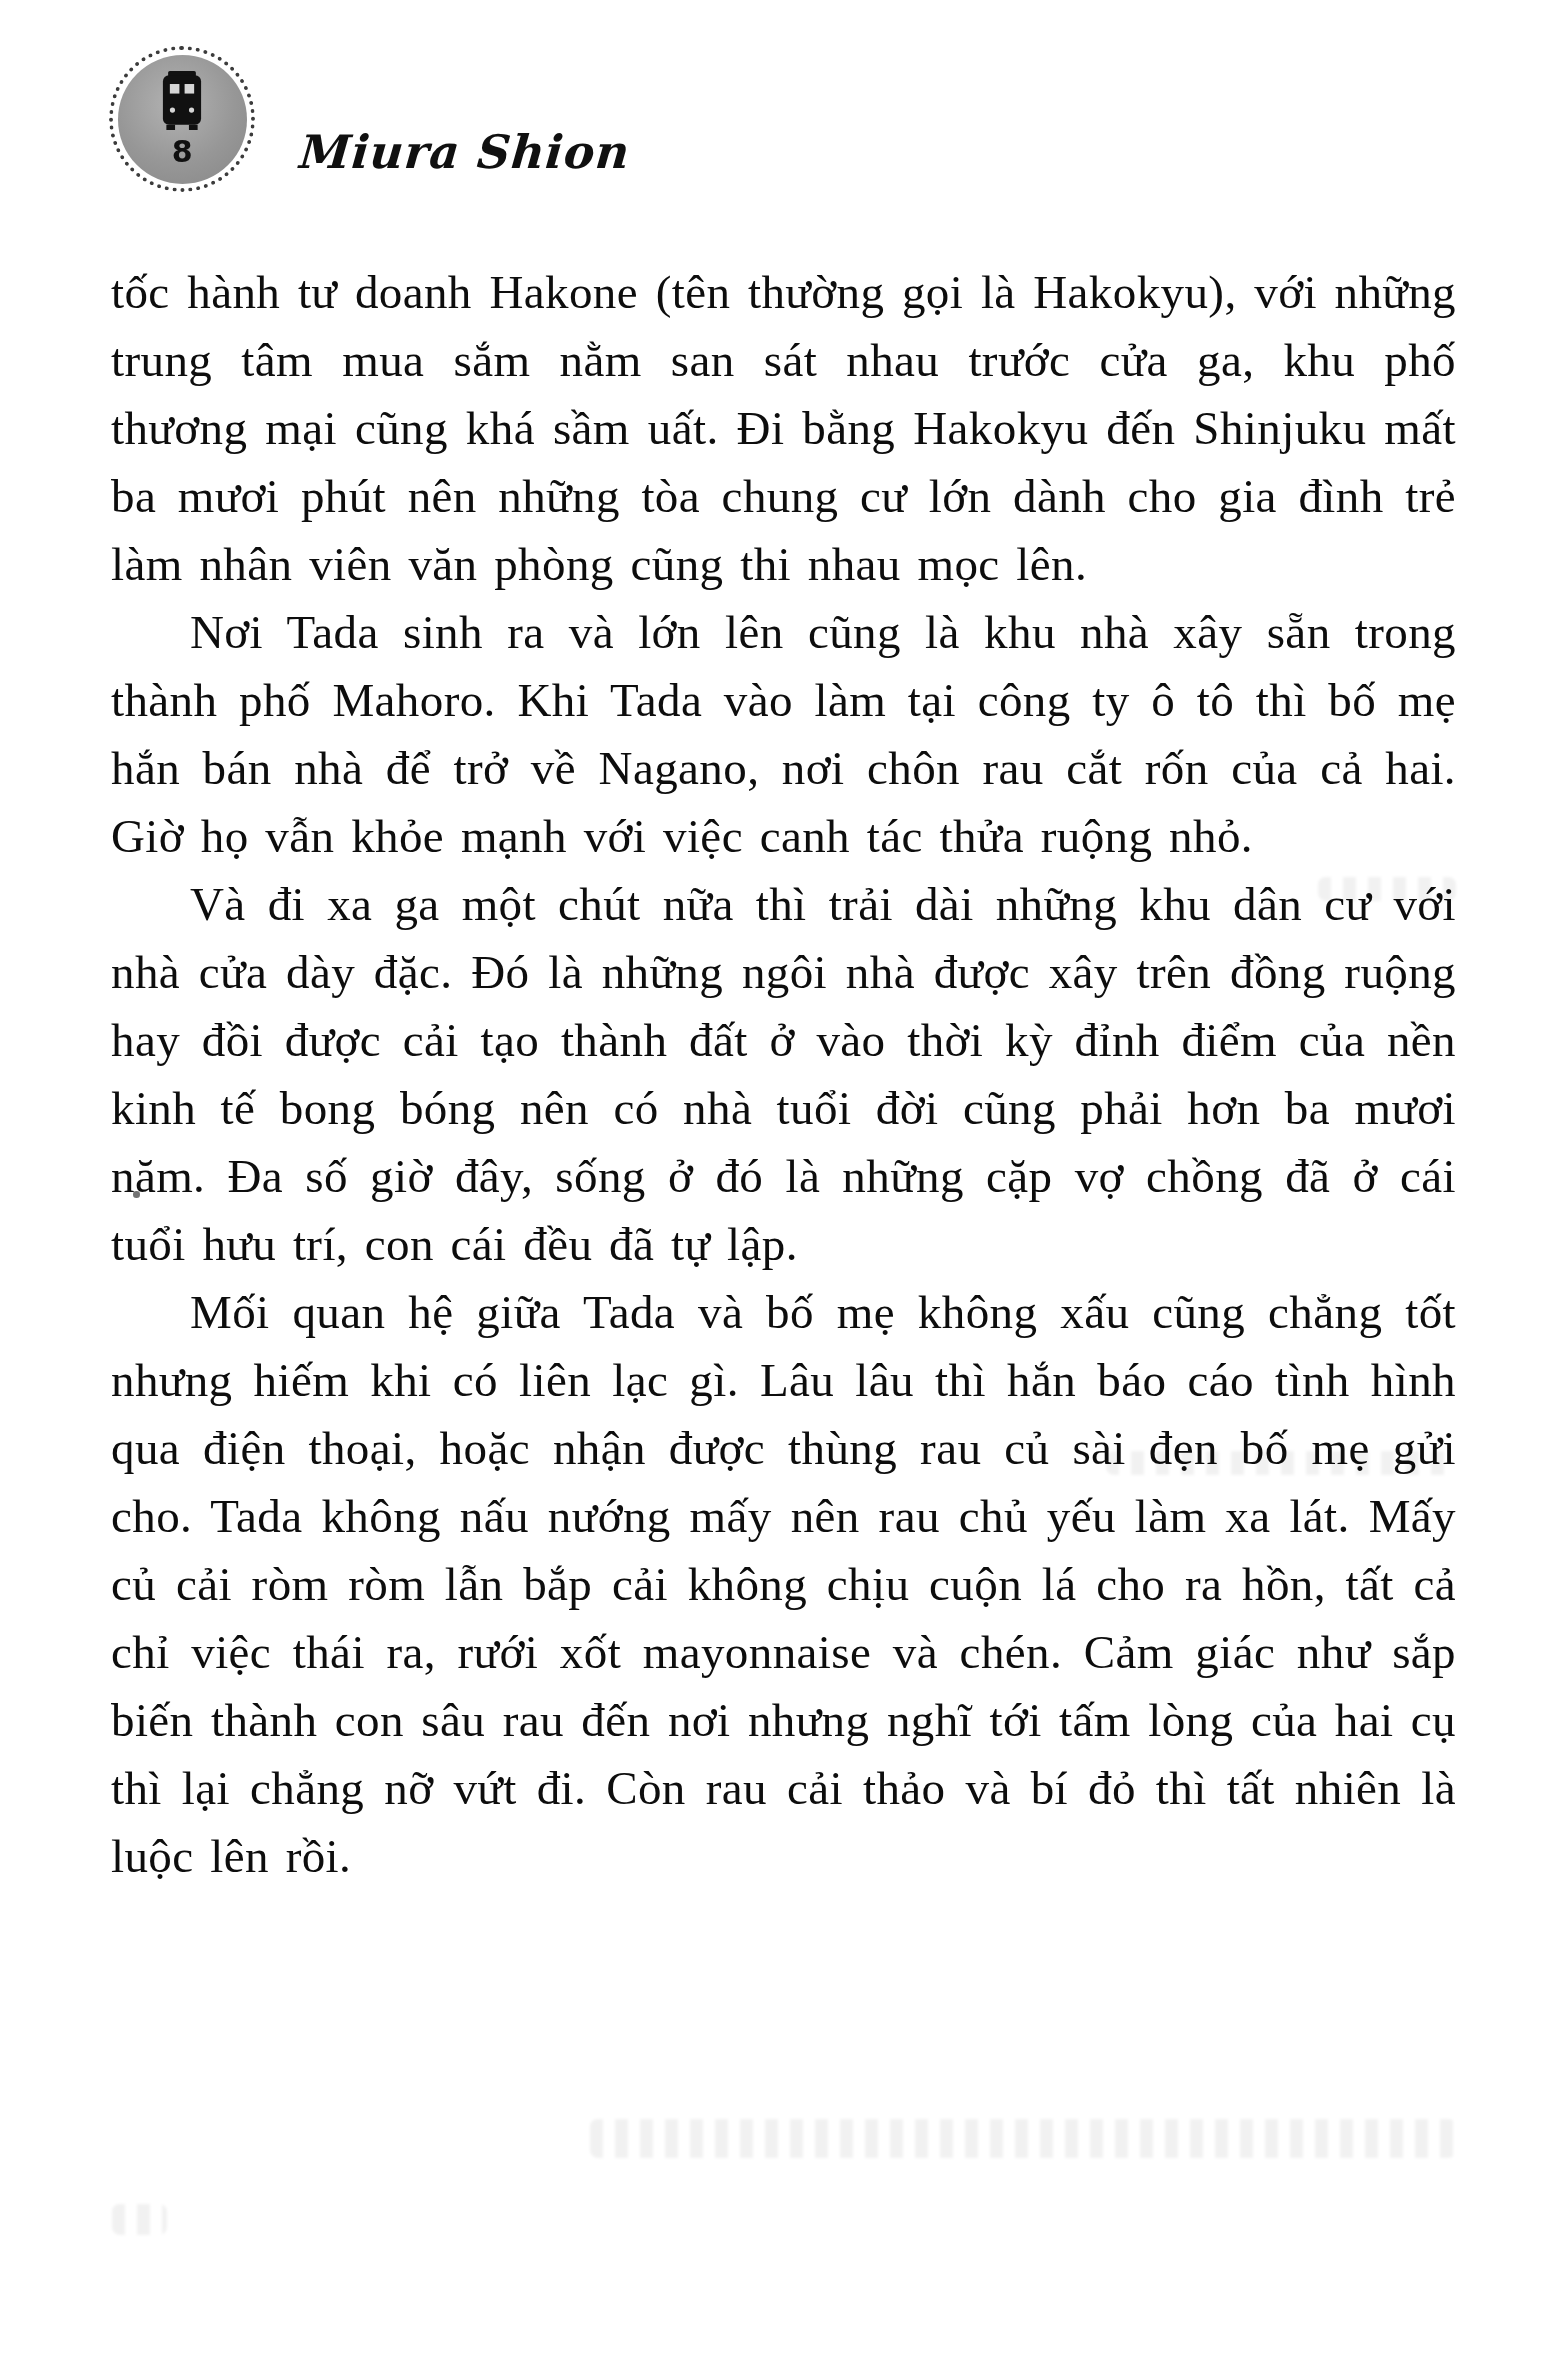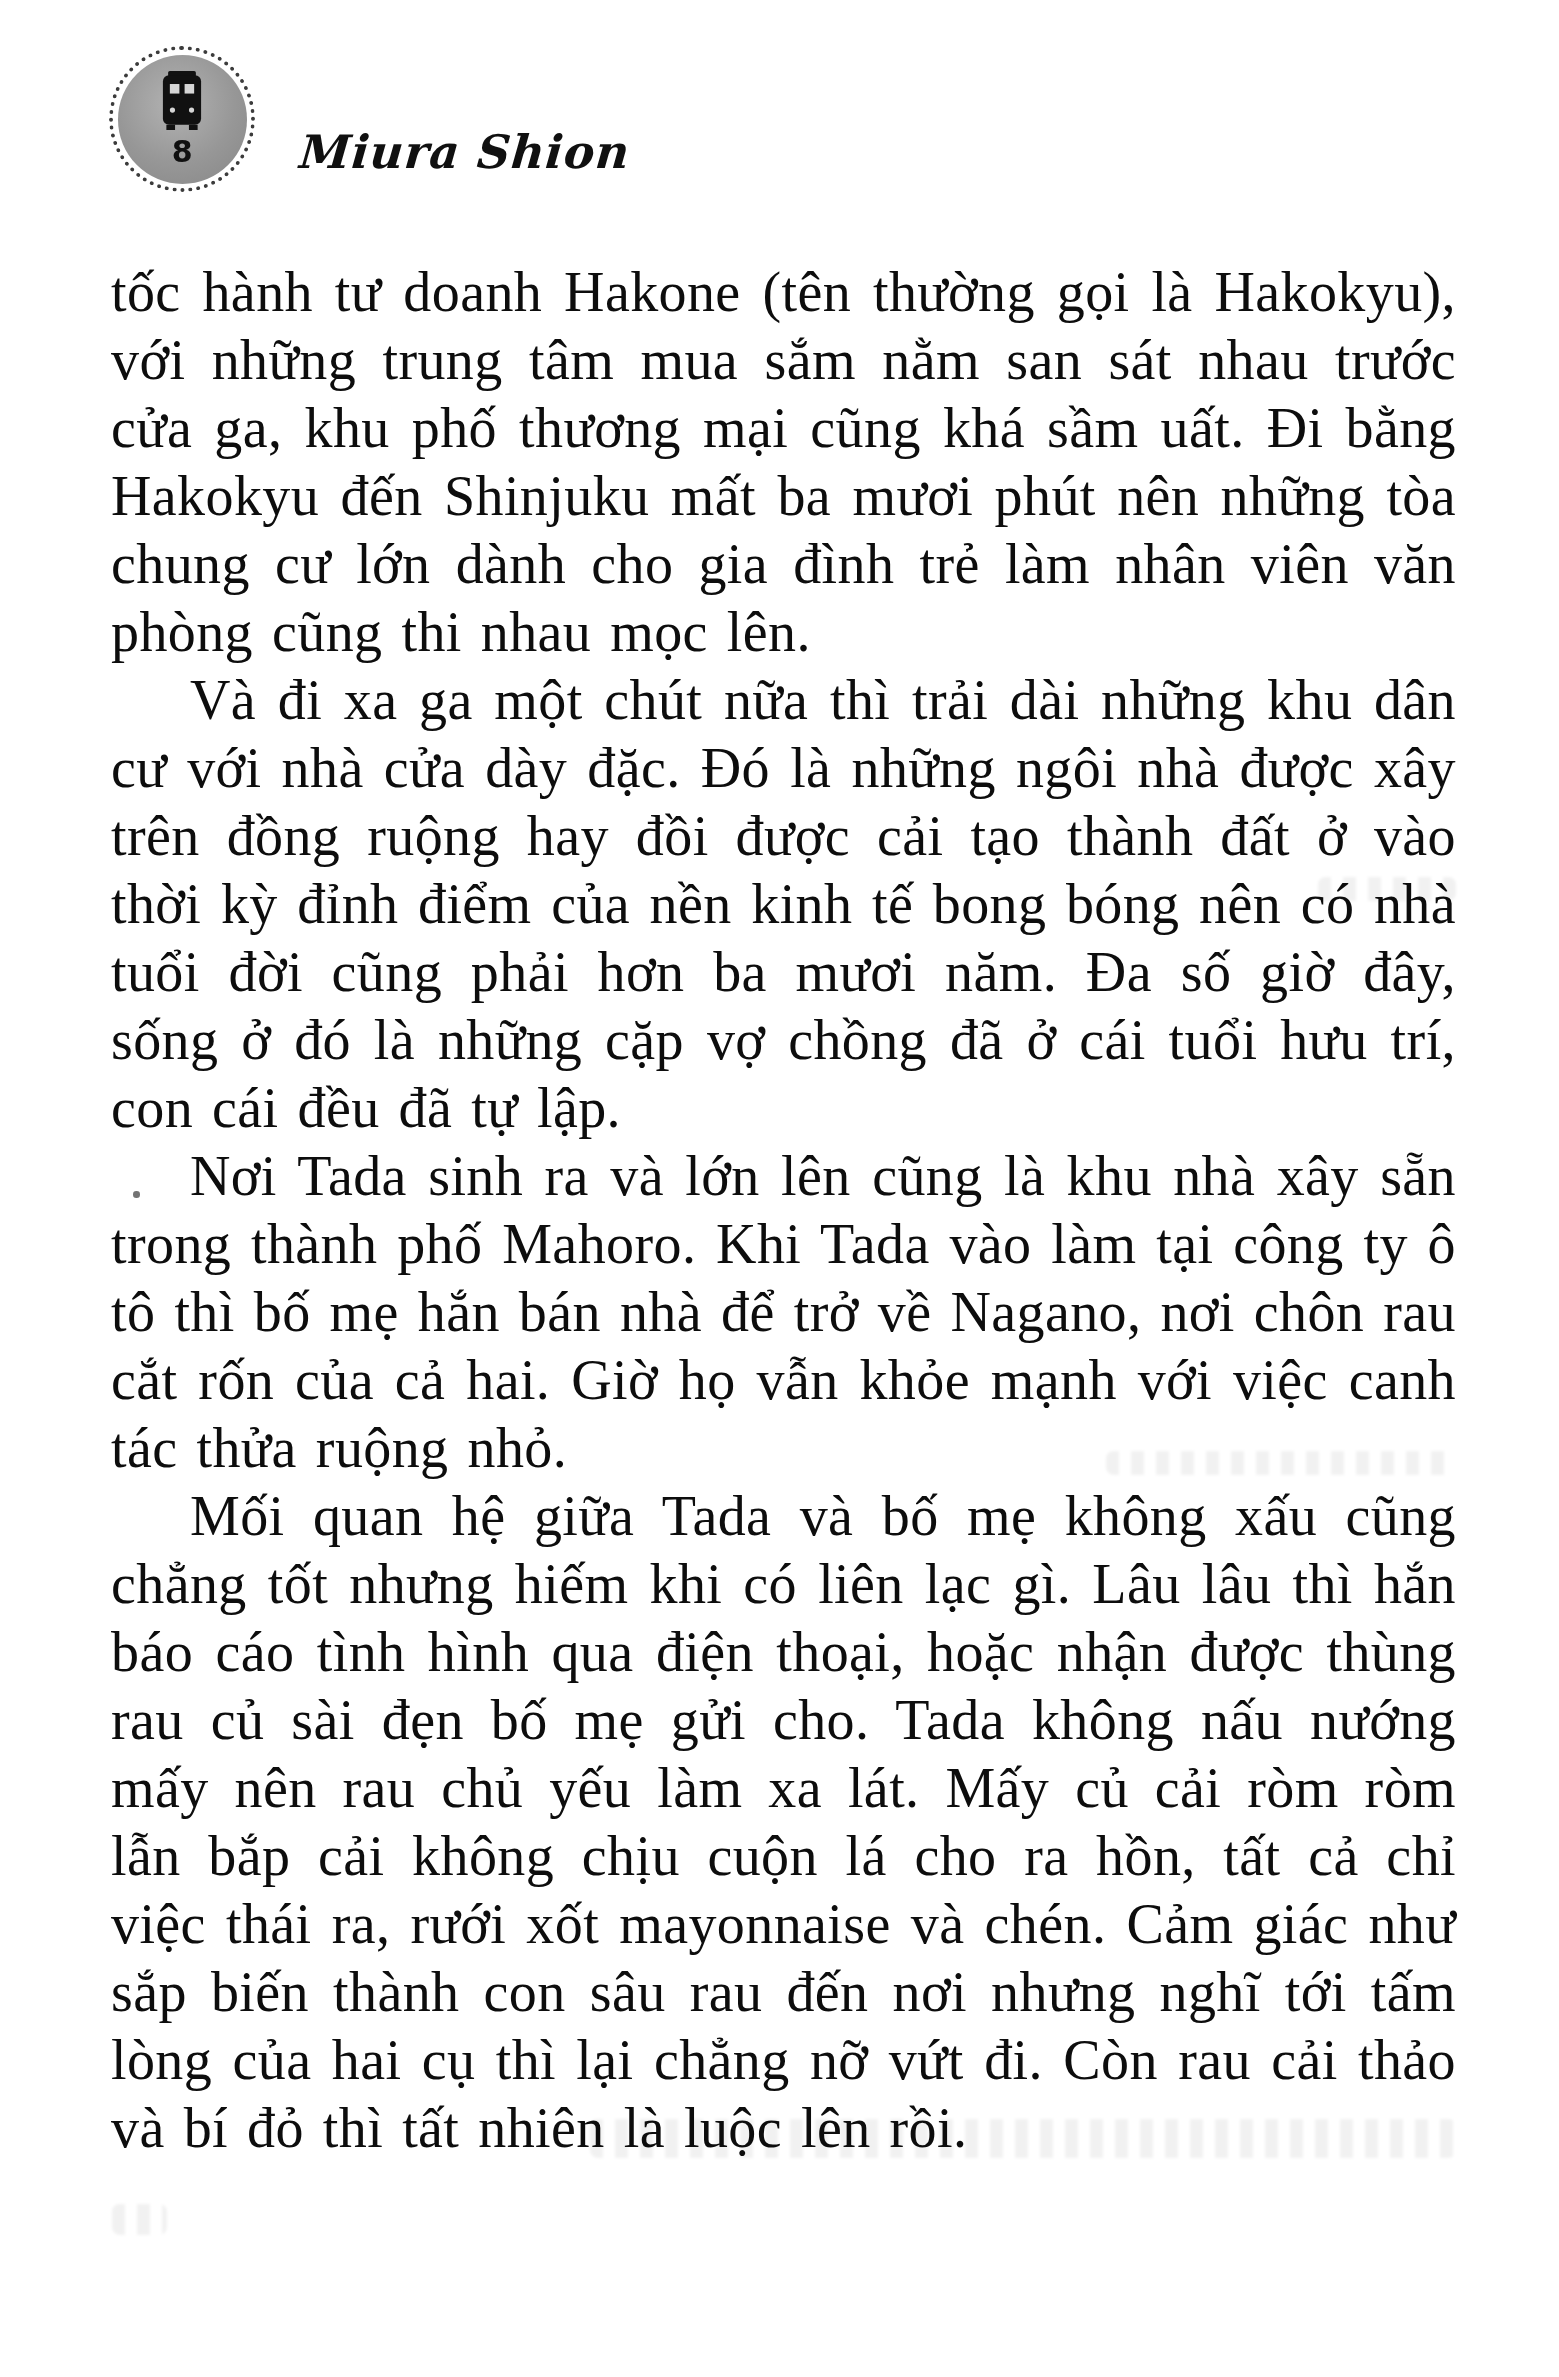--- a/index.html
+++ b/index.html
@@ -54,21 +54,21 @@
     transform:skewX(-5deg);
     color:#101010;
     white-space:nowrap;
   }
 
   
   .page-text {
     position:absolute;
     left:111px; top:258px;
     width:1345px;
-    font-size:56px;
+    font-size:47px;
     line-height:68px;
     letter-spacing:0.4px;
     word-spacing:4.6px;
     text-align:justify;
     color:#0d0d0d;
   }
   .page-text p { margin:0; text-indent:79px; }
   .page-text p.no-indent { text-indent:0; }
 
   
@@ -108,22 +108,22 @@
         </svg>
       </span>
       <span class="stamp-number">8</span>
     </div>
   </div>
 
   <div class="author">Miura Shion</div>
 
   <main class="page-text">
       <p class="para no-indent">tốc hành tư doanh Hakone (tên thường gọi là Hakokyu), với những trung tâm mua sắm nằm san sát nhau trước cửa ga, khu phố thương mại cũng khá sầm uất. Đi bằng Hakokyu đến Shinjuku mất ba mươi phút nên những tòa chung cư lớn dành cho gia đình trẻ làm nhân viên văn phòng cũng thi nhau mọc lên.</p>
+      <p class="para">Nơi Tada sinh ra và lớn lên cũng là khu nhà xây sẵn trong thành phố Mahoro. Khi Tada vào làm tại công ty ô tô thì bố mẹ hắn bán nhà để trở về Nagano, nơi chôn rau cắt rốn của cả hai. Giờ họ vẫn khỏe mạnh với việc canh tác thửa ruộng nhỏ.</p>
       <p class="para">Và đi xa ga một chút nữa thì trải dài những khu dân cư với nhà cửa dày đặc. Đó là những ngôi nhà được xây trên đồng ruộng hay đồi được cải tạo thành đất ở vào thời kỳ đỉnh điểm của nền kinh tế bong bóng nên có nhà tuổi đời cũng phải hơn ba mươi năm. Đa số giờ đây, sống ở đó là những cặp vợ chồng đã ở cái tuổi hưu trí, con cái đều đã tự lập.</p>
-      <p class="para">Nơi Tada sinh ra và lớn lên cũng là khu nhà xây sẵn trong thành phố Mahoro. Khi Tada vào làm tại công ty ô tô thì bố mẹ hắn bán nhà để trở về Nagano, nơi chôn rau cắt rốn của cả hai. Giờ họ vẫn khỏe mạnh với việc canh tác thửa ruộng nhỏ.</p>
       <p class="para">Mối quan hệ giữa Tada và bố mẹ không xấu cũng chẳng tốt nhưng hiếm khi có liên lạc gì. Lâu lâu thì hắn báo cáo tình hình qua điện thoại, hoặc nhận được thùng rau củ sài đẹn bố mẹ gửi cho. Tada không nấu nướng mấy nên rau chủ yếu làm xa lát. Mấy củ cải ròm ròm lẫn bắp cải không chịu cuộn lá cho ra hồn, tất cả chỉ việc thái ra, rưới xốt mayonnaise và chén. Cảm giác như sắp biến thành con sâu rau đến nơi nhưng nghĩ tới tấm lòng của hai cụ thì lại chẳng nỡ vứt đi. Còn rau cải thảo và bí đỏ thì tất nhiên là luộc lên rồi.</p>
     </main>
 
   <span class="dot-artifact" style="left:133px; top:1191px;"></span>
   <div class="smudge" style="left:1318px; top:877px; width:138px; height:24px;"></div>
   <div class="smudge" style="left:1106px; top:1451px; width:350px; height:24px;"></div>
   <div class="smudge" style="left:590px; top:2119px; width:866px; height:39px;"></div>
   <div class="smudge" style="left:112px; top:2204px; width:55px; height:31px;"></div>
 
 </div>

